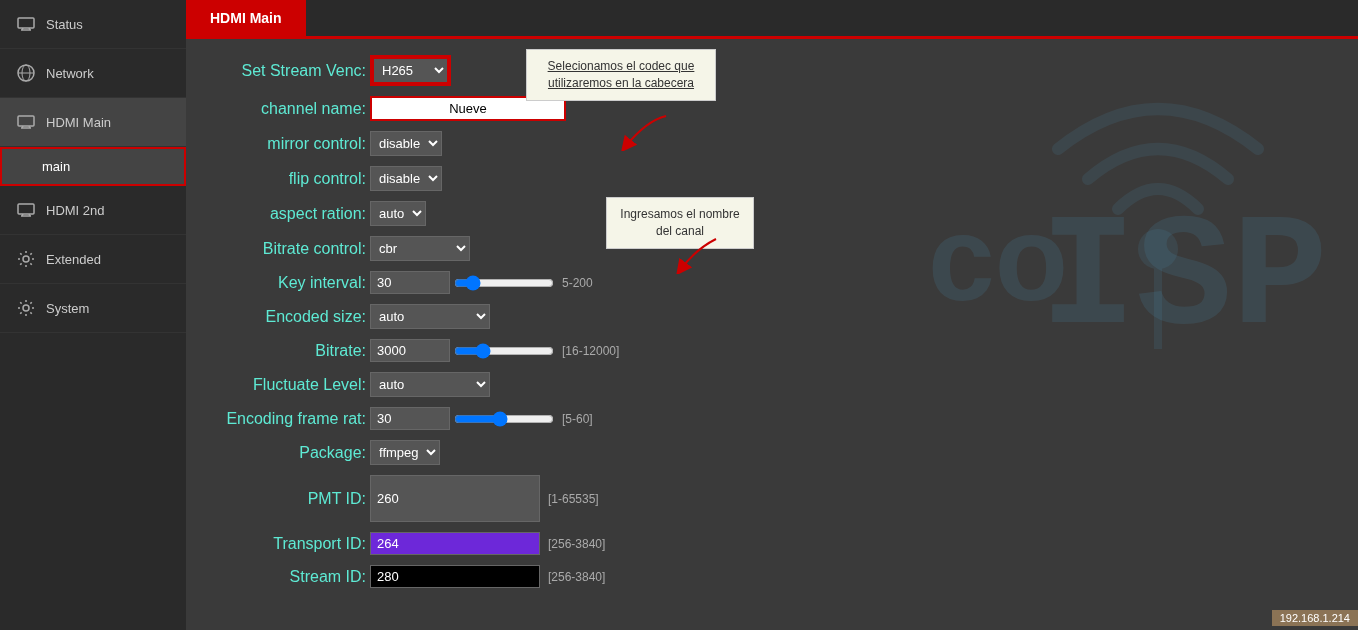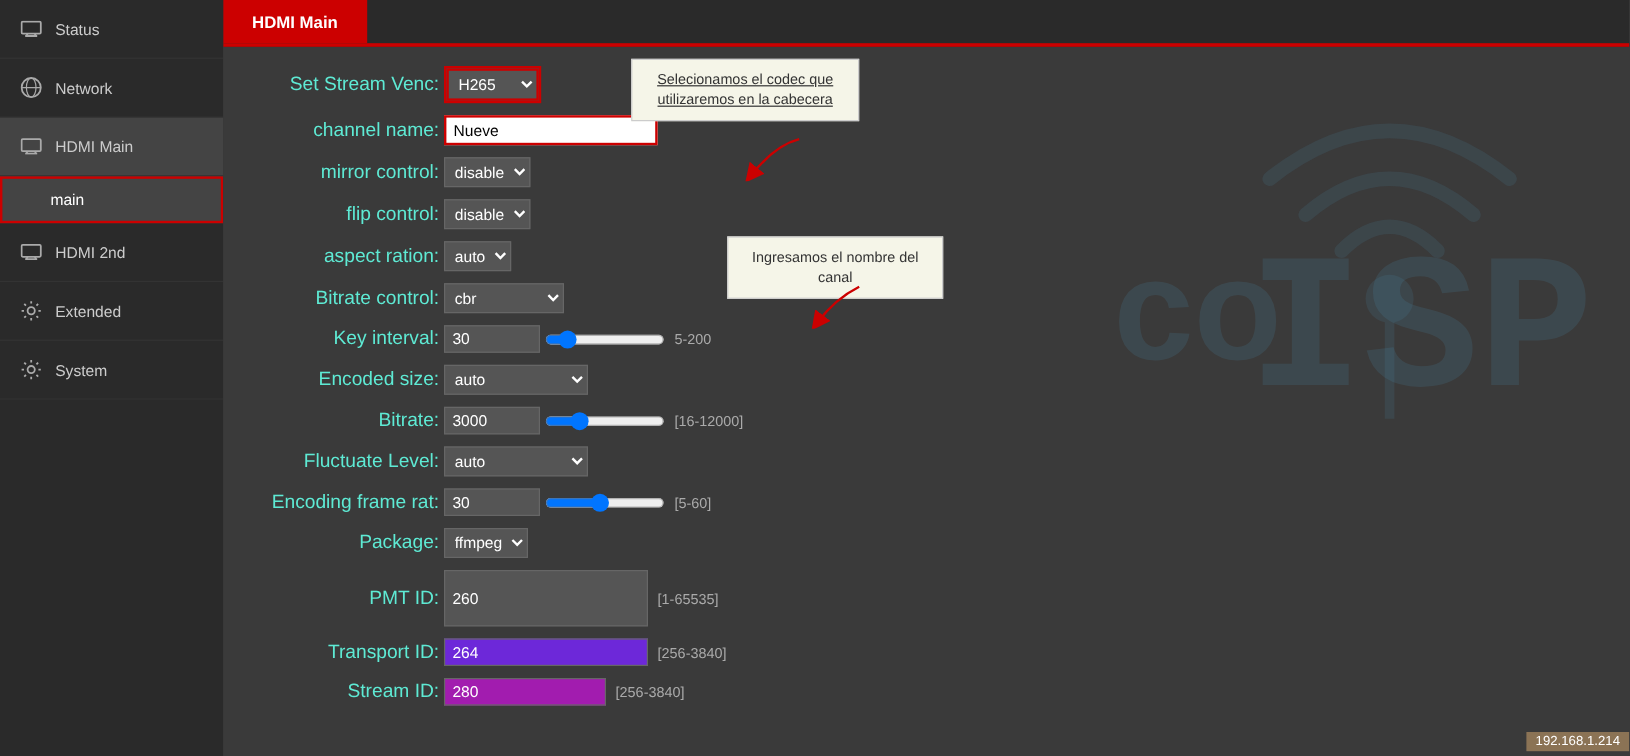--- a/index.html
+++ b/index.html
@@ -146,21 +146,21 @@
         <svg width="60" height="40" viewBox="0 0 60 40">
           <path d="M50 5 Q30 10 10 35" stroke="#cc0000" stroke-width="2" fill="none" marker-end="url(#arr1)"></path>
           <defs>
               <marker id="arr1" markerWidth="8" markerHeight="8" refX="4" refY="4" orient="auto">
                 <path d="M0,0 L8,4 L0,8 Z" fill="#cc0000"></path>
               </marker>
             </defs>
         </svg>
       </div>
 
-      <div class="annotation-box" style="top:158px; left:420px; width:180px;">
+      <div class="annotation-box" style="top:158px; left:420px; width:148px;">
         <span>Ingresamos el nombre del canal</span>
       </div>
       <div style="position:absolute; top:195px; left:490px; z-index:10; pointer-events:none;">
         <svg width="50" height="40" viewBox="0 0 50 40">
           <path d="M40 5 Q20 15 5 35" stroke="#cc0000" stroke-width="2" fill="none" marker-end="url(#arr2)"></path>
           <defs>
               <marker id="arr2" markerWidth="8" markerHeight="8" refX="4" refY="4" orient="auto">
                 <path d="M0,0 L8,4 L0,8 Z" fill="#cc0000"></path>
               </marker>
             </defs>
@@ -173,21 +173,21 @@
           <select class="highlight">
             <option>H265</option>
             <option>H264</option>
             <option>MJPEG</option>
           </select>
         </div>
       </div>
 
       <div class="form-row">
         <span class="form-label">channel name:</span>
-        <input type="text" class="highlight" style="border: 2px solid rgb(204, 0, 0); background: rgb(255, 255, 255); color: rgb(0, 0, 0); width: 178px;" value="Nueve">
+        <input type="text" class="highlight" style="border: 2px solid rgb(204, 0, 0); background: rgb(255, 255, 255); color: rgb(0, 0, 0); width: 196px; text-align: center;" value="Nueve">
       </div>
 
       <div class="form-row">
         <span class="form-label">mirror control:</span>
         <select>
           <option>disable</option>
           <option>enable</option>
         </select>
       </div>
 
@@ -271,21 +271,21 @@
       </div>
 
       <div class="form-row">
         <span class="form-label">Transport ID:</span>
         <input type="text" value="264" style="width: 170px; background: #6d28d9; color: rgb(255, 255, 255); border: 1px solid rgb(102, 102, 102); padding: 3px 6px;">
         <span class="form-hint">[256-3840]</span>
       </div>
 
       <div class="form-row">
         <span class="form-label">Stream ID:</span>
-        <input type="text" value="280" style="width: 135px; background: #a21caf; color: rgb(255, 255, 255); border: 1px solid rgb(102, 102, 102); padding: 3px 6px;">
+        <input type="text" value="280" style="width: 170px; background: #000000; color: rgb(255, 255, 255); border: 1px solid rgb(102, 102, 102); padding: 3px 6px;">
         <span class="form-hint">[256-3840]</span>
       </div>
 
       <div class="ip-badge">
         <span>192.168.1.214</span>
       </div>
 
     </div>
   </div>
 </div>

